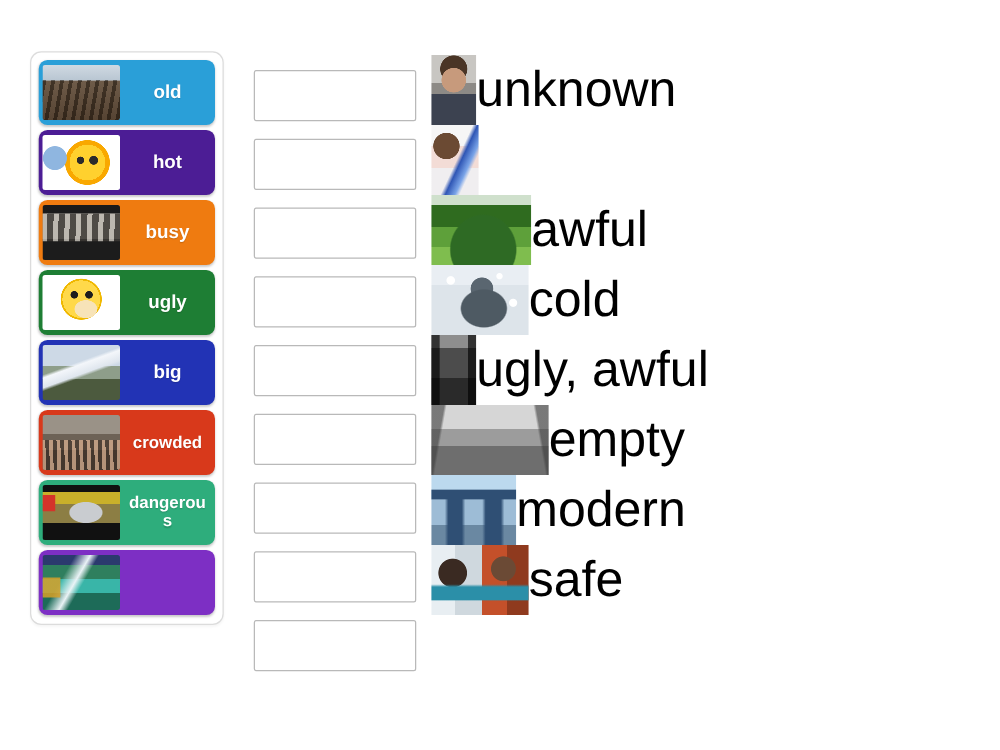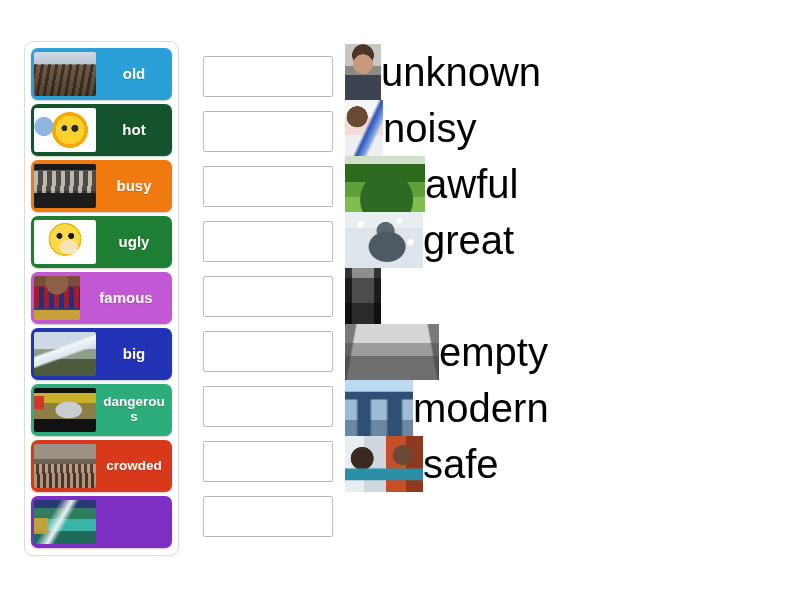--- a/index.html
+++ b/index.html
@@ -137,21 +137,21 @@
       <div class="tile-thumb">
         <div class="art" style="background:
              linear-gradient(180deg,#cfd9e2 0%,#b9c6d2 28%,#6b5a4a 29%,#4a3a2c 100%)"></div>
         <div class="art" style="background:
              repeating-linear-gradient(100deg, rgba(30,20,10,.55) 0 3px, rgba(120,95,70,.25) 3px 7px);
              top:28%"></div>
       </div>
       <div class="tile-label">old</div>
     </div>
 
-    <div class="tile" style="background:#14532d">
+    <div class="tile" style="background:#4c1d95">
       <div class="tile-thumb" style="background:#ffffff">
         <div class="art" style="background:
              radial-gradient(circle at 58% 50%, #ffd12e 0 34%, #f9a800 34% 42%, rgba(255,255,255,0) 43%)"></div>
         <div class="art" style="background:
              radial-gradient(circle at 49% 46%, #2b2b2b 0 7%, rgba(0,0,0,0) 8%),
              radial-gradient(circle at 66% 46%, #2b2b2b 0 7%, rgba(0,0,0,0) 8%)"></div>
         <div class="art" style="background:
              radial-gradient(circle at 16% 42%, #8fb6e0 0 16%, rgba(255,255,255,0) 17%)"></div>
       </div>
       <div class="tile-label">hot</div>
@@ -174,64 +174,52 @@
              radial-gradient(circle at 50% 44%, #ffd94a 0 38%, #f0b800 38% 41%, rgba(255,255,255,0) 42%)"></div>
         <div class="art" style="background:
              radial-gradient(circle at 41% 36%, #1d1d1d 0 6%, rgba(0,0,0,0) 7%),
              radial-gradient(circle at 60% 36%, #1d1d1d 0 6%, rgba(0,0,0,0) 7%)"></div>
         <div class="art" style="background:
              radial-gradient(ellipse at 56% 62%, #f7e3b8 0 18%, rgba(0,0,0,0) 19%)"></div>
       </div>
       <div class="tile-label">ugly</div>
     </div>
 
-    <div class="tile" style="background:#c258d4">
-      <div class="tile-thumb" style="width:46px;flex:0 0 46px">
-        <div class="art" style="background:
-             linear-gradient(180deg,#7a4d3a 0 22%,#8a2a33 22% 48%,#2c3f86 48% 78%,#c8a038 78% 100%)"></div>
-        <div class="art" style="background:
-             repeating-linear-gradient(90deg, rgba(160,30,45,.9) 0 5px, rgba(30,45,130,.9) 5px 10px);
-             top:24%; bottom:28%"></div>
-        <div class="art" style="background:
-             radial-gradient(circle at 50% 16%, #8d5f45 0 26%, rgba(0,0,0,0) 27%)"></div>
-      </div>
-      <div class="tile-label">famous</div>
-    </div>
 
     <div class="tile" style="background:#2233b5">
       <div class="tile-thumb">
         <div class="art" style="background:
              linear-gradient(180deg,#cdd9e6 0 38%,#8e9e8a 38% 62%,#4c5a3e 62% 100%)"></div>
         <div class="art" style="background:
              linear-gradient(160deg, rgba(255,255,255,0) 36%, #f3f6fa 40%, #dfe6ee 52%, rgba(255,255,255,0) 56%)"></div>
       </div>
       <div class="tile-label">big</div>
-    </div>
-
-    <div class="tile" style="background:#2ead7c">
-      <div class="tile-thumb">
-        <div class="art" style="background:
-             linear-gradient(180deg,#111 0 12%,#c9b02a 12% 34%,#8c7e44 34% 70%,#111 70% 100%)"></div>
-        <div class="art" style="background:
-             radial-gradient(ellipse at 56% 50%, #c9ccd0 0 26%, rgba(0,0,0,0) 28%)"></div>
-        <div class="art" style="background:
-             linear-gradient(90deg,#d4342a 0 16%, rgba(0,0,0,0) 17%); top:18%; bottom:52%"></div>
-      </div>
-      <div class="tile-label small">dangerous</div>
     </div>
 
     <div class="tile" style="background:#d8391b">
       <div class="tile-thumb">
         <div class="art" style="background:
              linear-gradient(180deg,#9a9287 0 34%,#6d6256 34% 64%,#3b352e 64% 100%)"></div>
         <div class="art" style="background:
              repeating-linear-gradient(88deg, rgba(210,170,140,.8) 0 3px, rgba(70,55,45,.75) 3px 6px);
              top:46%"></div>
       </div>
       <div class="tile-label small">crowded</div>
+    </div>
+
+    <div class="tile" style="background:#2ead7c">
+      <div class="tile-thumb">
+        <div class="art" style="background:
+             linear-gradient(180deg,#111 0 12%,#c9b02a 12% 34%,#8c7e44 34% 70%,#111 70% 100%)"></div>
+        <div class="art" style="background:
+             radial-gradient(ellipse at 56% 50%, #c9ccd0 0 26%, rgba(0,0,0,0) 28%)"></div>
+        <div class="art" style="background:
+             linear-gradient(90deg,#d4342a 0 16%, rgba(0,0,0,0) 17%); top:18%; bottom:52%"></div>
+      </div>
+      <div class="tile-label small">dangerous</div>
     </div>
 
     <div class="tile" style="background:#7d2fc4">
       <div class="tile-thumb">
         <div class="art" style="background:
              linear-gradient(180deg,#2b3a6e 0 18%,#2f7f5e 18% 44%,#39b5a8 44% 70%,#1d6b58 70% 100%)"></div>
         <div class="art" style="background:
              linear-gradient(120deg, rgba(255,255,255,0) 30%, #eaf3f6 44%, rgba(255,255,255,0) 52%)"></div>
         <div class="art" style="background:
              linear-gradient(90deg, rgba(214,160,40,.85) 0 22%, rgba(0,0,0,0) 24%); top:40%; bottom:22%"></div>
@@ -260,49 +248,49 @@
       </div>
       <div class="answer-text">unknown</div>
     </div>
 
     <div class="answer-row">
       <div class="answer-thumb" style="width:38px;background:#ffffff">
         <div class="art" style="background:linear-gradient(180deg,#f6f6f6 0 30%,#f3dcd6 30% 62%,#f0eef0 62% 100%)"></div>
         <div class="art" style="background:radial-gradient(circle at 32% 30%, #6b4a33 0 22%, rgba(0,0,0,0) 23%)"></div>
         <div class="art" style="background:linear-gradient(115deg, rgba(255,255,255,0) 52%, #2f56b5 58%, #7aa4e8 70%, rgba(255,255,255,0) 76%)"></div>
       </div>
-      <div class="answer-text">noisy</div>
     </div>
 
     <div class="answer-row">
       <div class="answer-thumb" style="width:80px">
         <div class="art" style="background:linear-gradient(180deg,#cfe0cc 0 14%,#2f6b1f 14% 46%,#5ea03a 46% 74%,#7fbd4e 74% 100%)"></div>
         <div class="art" style="background:radial-gradient(ellipse at 52% 78%, #2e6a24 0 44%, rgba(0,0,0,0) 46%)"></div>
       </div>
       <div class="answer-text">awful</div>
     </div>
 
     <div class="answer-row">
       <div class="answer-thumb" style="width:78px">
         <div class="art" style="background:linear-gradient(180deg,#e9eef3 0 28%,#dde4ea 28% 100%)"></div>
         <div class="art" style="background:radial-gradient(ellipse at 54% 62%, #4e5a63 0 30%, rgba(0,0,0,0) 32%),
                                            radial-gradient(circle at 52% 34%, #5a6670 0 16%, rgba(0,0,0,0) 17%)"></div>
         <div class="art" style="background:radial-gradient(circle at 20% 22%, #fff 0 4%, rgba(0,0,0,0) 5%),
                                            radial-gradient(circle at 70% 16%, #fff 0 3%, rgba(0,0,0,0) 4%),
                                            radial-gradient(circle at 84% 54%, #fff 0 4%, rgba(0,0,0,0) 5%)"></div>
       </div>
-      <div class="answer-text">great</div>
+      <div class="answer-text">cold</div>
     </div>
 
 
     <div class="answer-row">
       <div class="answer-thumb" style="width:36px">
         <div class="art" style="background:linear-gradient(180deg,#8e8e8e 0 18%,#4c4c4c 18% 62%,#2a2a2a 62% 100%)"></div>
         <div class="art" style="background:linear-gradient(90deg, rgba(0,0,0,.65) 0 18%, rgba(0,0,0,0) 19% 81%, rgba(0,0,0,.65) 82%)"></div>
       </div>
+      <div class="answer-text">ugly, awful</div>
     </div>
 
     <div class="answer-row">
       <div class="answer-thumb" style="width:94px">
         <div class="art" style="background:linear-gradient(180deg,#d6d6d6 0 34%,#9c9c9c 34% 58%,#6e6e6e 58% 100%)"></div>
         <div class="art" style="background:linear-gradient(100deg, rgba(60,60,60,.6) 0 10%, rgba(0,0,0,0) 12%),
                                            linear-gradient(260deg, rgba(60,60,60,.6) 0 10%, rgba(0,0,0,0) 12%)"></div>
       </div>
       <div class="answer-text">empty</div>
     </div>

